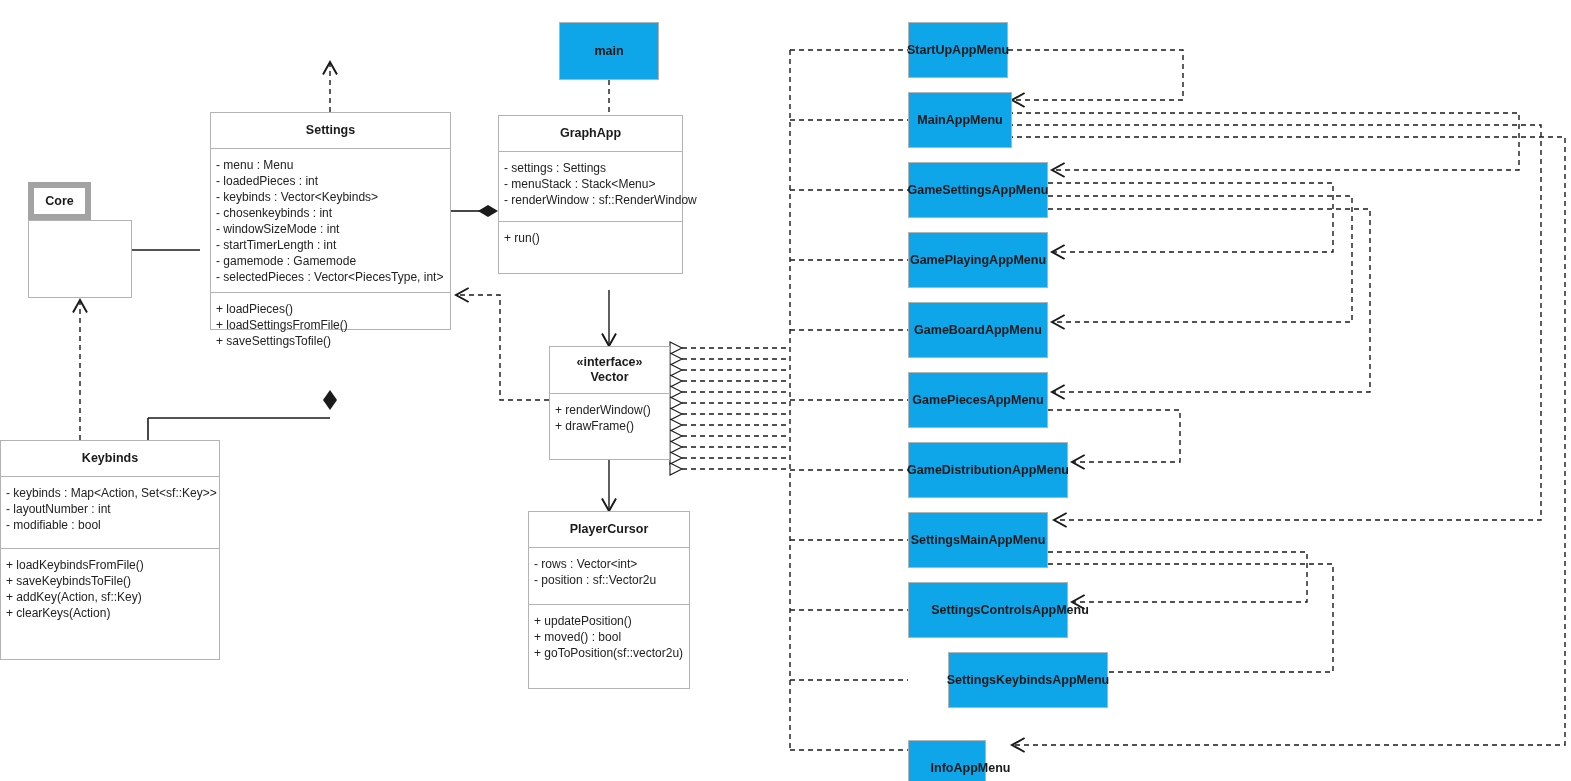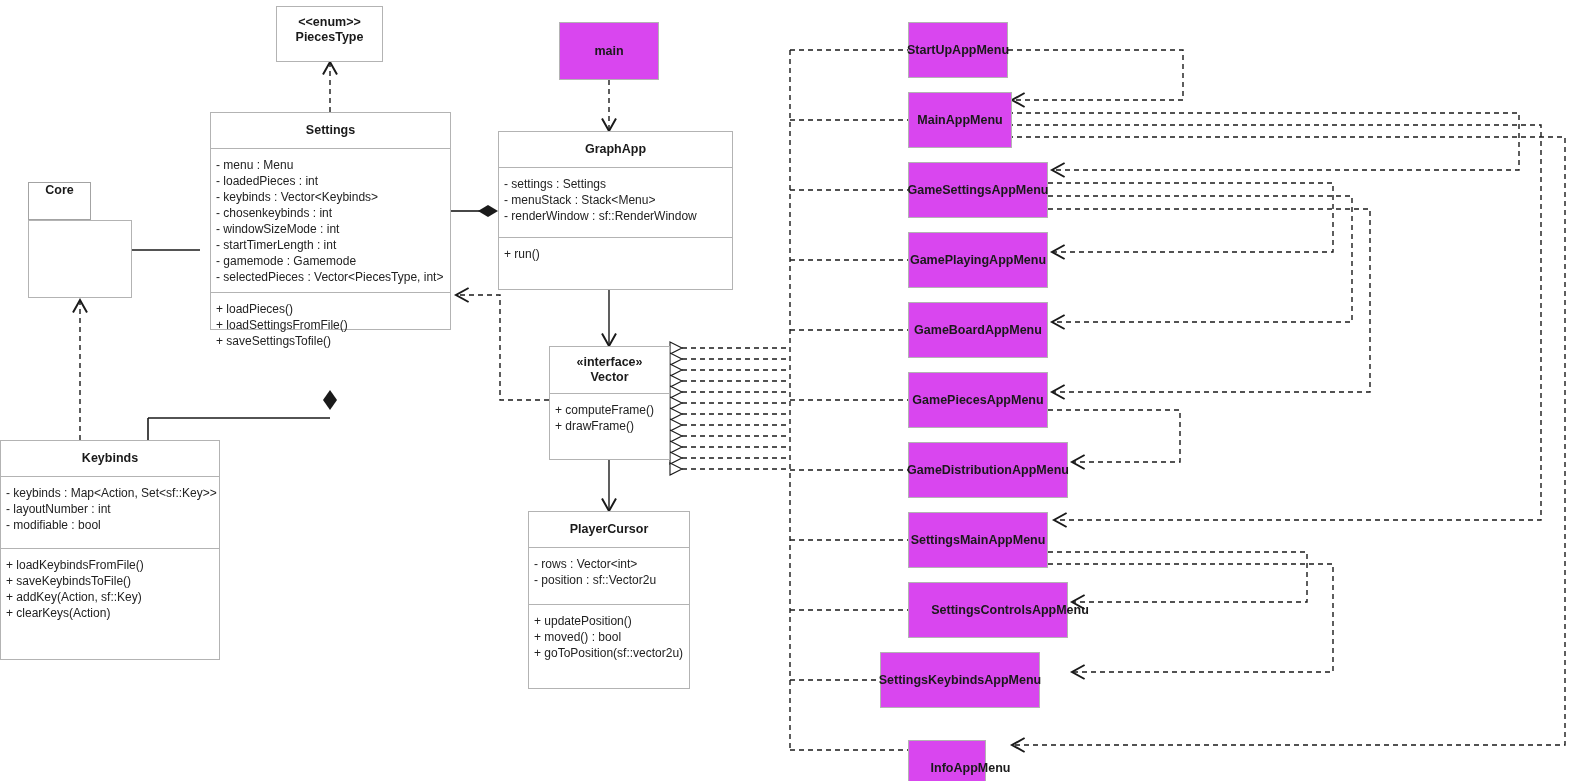--- a/index.html
+++ b/index.html
@@ -48,41 +48,41 @@
     font-size:12px;
     color:#222;
     line-height:16px;
     box-sizing:border-box;
   }
   .uml .compartment .row{white-space:nowrap;}
 
   
   .nodebox{
     position:absolute;
-    background:#d946ef;
+    background:#0ea5e9;
     border:1px solid #b3b3b3;
     box-sizing:border-box;
     display:flex;
     align-items:center;
     justify-content:center;
     font-weight:bold;
     font-size:12.5px;
     color:#1a1a1a;
     z-index:3;
     white-space:nowrap;
   }
 
   
   .comp-tab{
     position:absolute;
     background:#ffffff;
-    border:1px solid #a3a3a3;
+    border:6px solid #a3a3a3;
     box-sizing:border-box;
     display:flex;
-    align-items:flex-start;
+    align-items:center;
     justify-content:center;
     font-weight:bold;
     font-size:12.5px;
     color:#1a1a1a;
     z-index:4;
   }
   .comp-body{
     position:absolute;
     background:#ffffff;
     border:1px solid #b3b3b3;
@@ -218,26 +218,20 @@
       <path d="M1048,209 L1370,209 L1370,392 L1052,392" marker-end="url(#openArrow)"></path>
 
       <path d="M1048,410 L1180,410 L1180,462 L1072,462" marker-end="url(#openArrow)"></path>
 
       <path d="M1048,552 L1307,552 L1307,602 L1072,602" marker-end="url(#openArrow)"></path>
 
       <path d="M1048,564 L1333,564 L1333,672 L1072,672" marker-end="url(#openArrow)"></path>
     </g>
   </svg>
 
-  <div class="uml" style="left:276px; top:6px; width:107px; height:56px;">
-    <div class="title stereo">
-      <span class="stereo-line">&lt;&lt;enum&gt;&gt;</span>
-      <span class="stereo-line">PiecesType</span>
-    </div>
-  </div>
 
   <div class="comp-tab" style="left:28px; top:182px; width:63px; height:38px;">
     <span>Core</span>
   </div>
   <div class="comp-body" style="left:28px; top:220px; width:104px; height:78px;"></div>
 
   <div class="nodebox" style="left:559px; top:22px; width:100px; height:58px;">
     <span>main</span>
   </div>
 
@@ -268,39 +262,39 @@
       <div class="row">- modifiable : bool</div>
     </div>
     <div class="compartment sep">
       <div class="row">+ loadKeybindsFromFile()</div>
       <div class="row">+ saveKeybindsToFile()</div>
       <div class="row">+ addKey(Action, sf::Key)</div>
       <div class="row">+ clearKeys(Action)</div>
     </div>
   </div>
 
-  <div class="uml" style="left:498px; top:131px; width:235px; height:159px;">
+  <div class="uml" style="left:498px; top:115px; width:185px; height:159px;">
     <div class="title">GraphApp</div>
     <div class="compartment sep" style="height:70px;">
       <div class="row">- settings : Settings</div>
       <div class="row">- menuStack : Stack&lt;Menu&gt;</div>
       <div class="row">- renderWindow : sf::RenderWindow</div>
     </div>
     <div class="compartment sep">
       <div class="row">+ run()</div>
     </div>
   </div>
 
   <div class="uml" style="left:549px; top:346px; width:121px; height:114px;">
     <div class="title stereo">
       <span class="stereo-line">«interface»</span>
       <span class="stereo-line">Vector</span>
     </div>
     <div class="compartment sep">
-      <div class="row">+ computeFrame()</div>
+      <div class="row">+ renderWindow()</div>
       <div class="row">+ drawFrame()</div>
     </div>
   </div>
 
   <div class="uml" style="left:528px; top:511px; width:162px; height:178px;">
     <div class="title">PlayerCursor</div>
     <div class="compartment sep" style="height:57px;">
       <div class="row">- rows : Vector&lt;int&gt;</div>
       <div class="row">- position : sf::Vector2u</div>
     </div>
@@ -340,21 +334,21 @@
   </div>
 
   <div class="nodebox" style="left:908px; top:512px; width:140px; height:56px;">
     <span>SettingsMainAppMenu</span>
   </div>
 
   <div class="nodebox" style="left:908px; top:582px; width:160px; height:56px;padding-left:44px;">
     <span>SettingsControlsAppMenu</span>
   </div>
 
-  <div class="nodebox" style="left:880px; top:652px; width:160px; height:56px;">
+  <div class="nodebox" style="left:948px; top:652px; width:160px; height:56px;">
     <span>SettingsKeybindsAppMenu</span>
   </div>
 
   <div class="nodebox" style="left:908px; top:740px; width:78px; height:56px;padding-left:47px;">
     <span>InfoAppMenu</span>
   </div>
 
 </div>
 
 </body></html>

